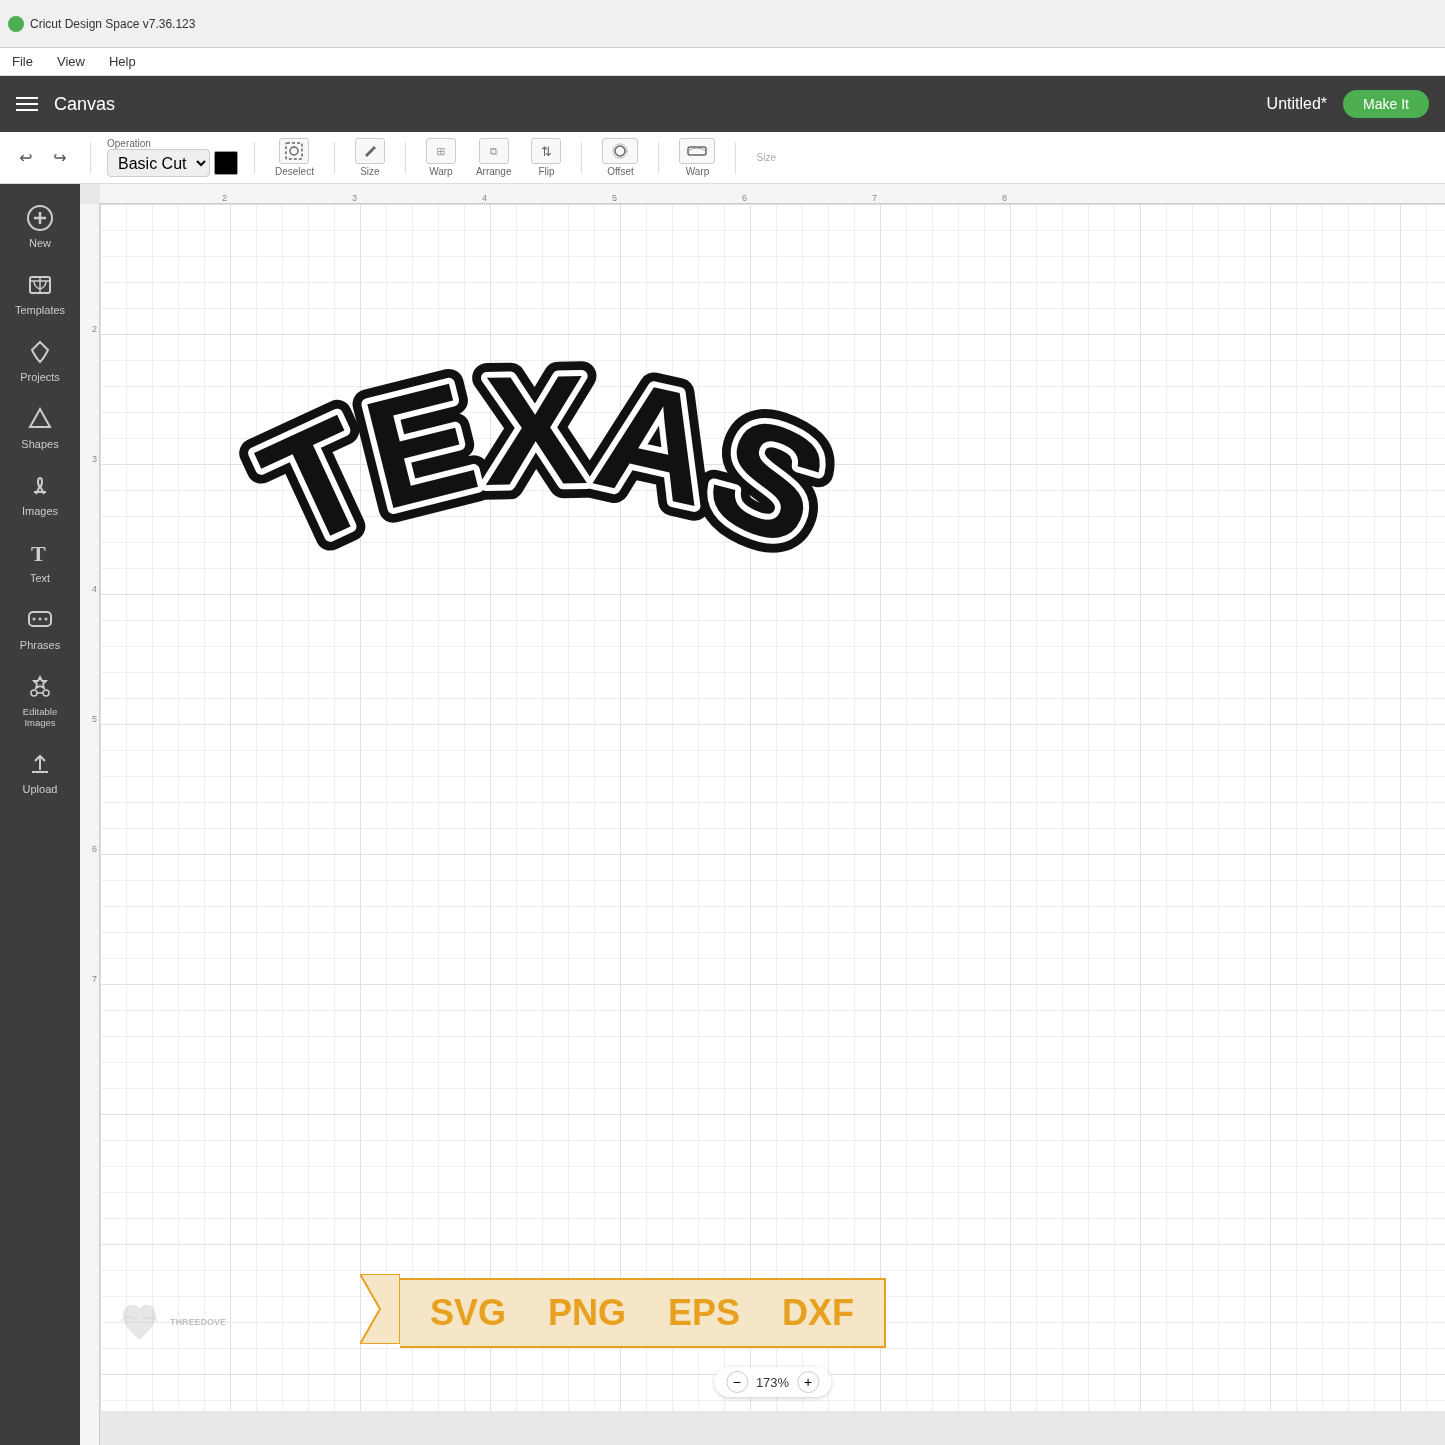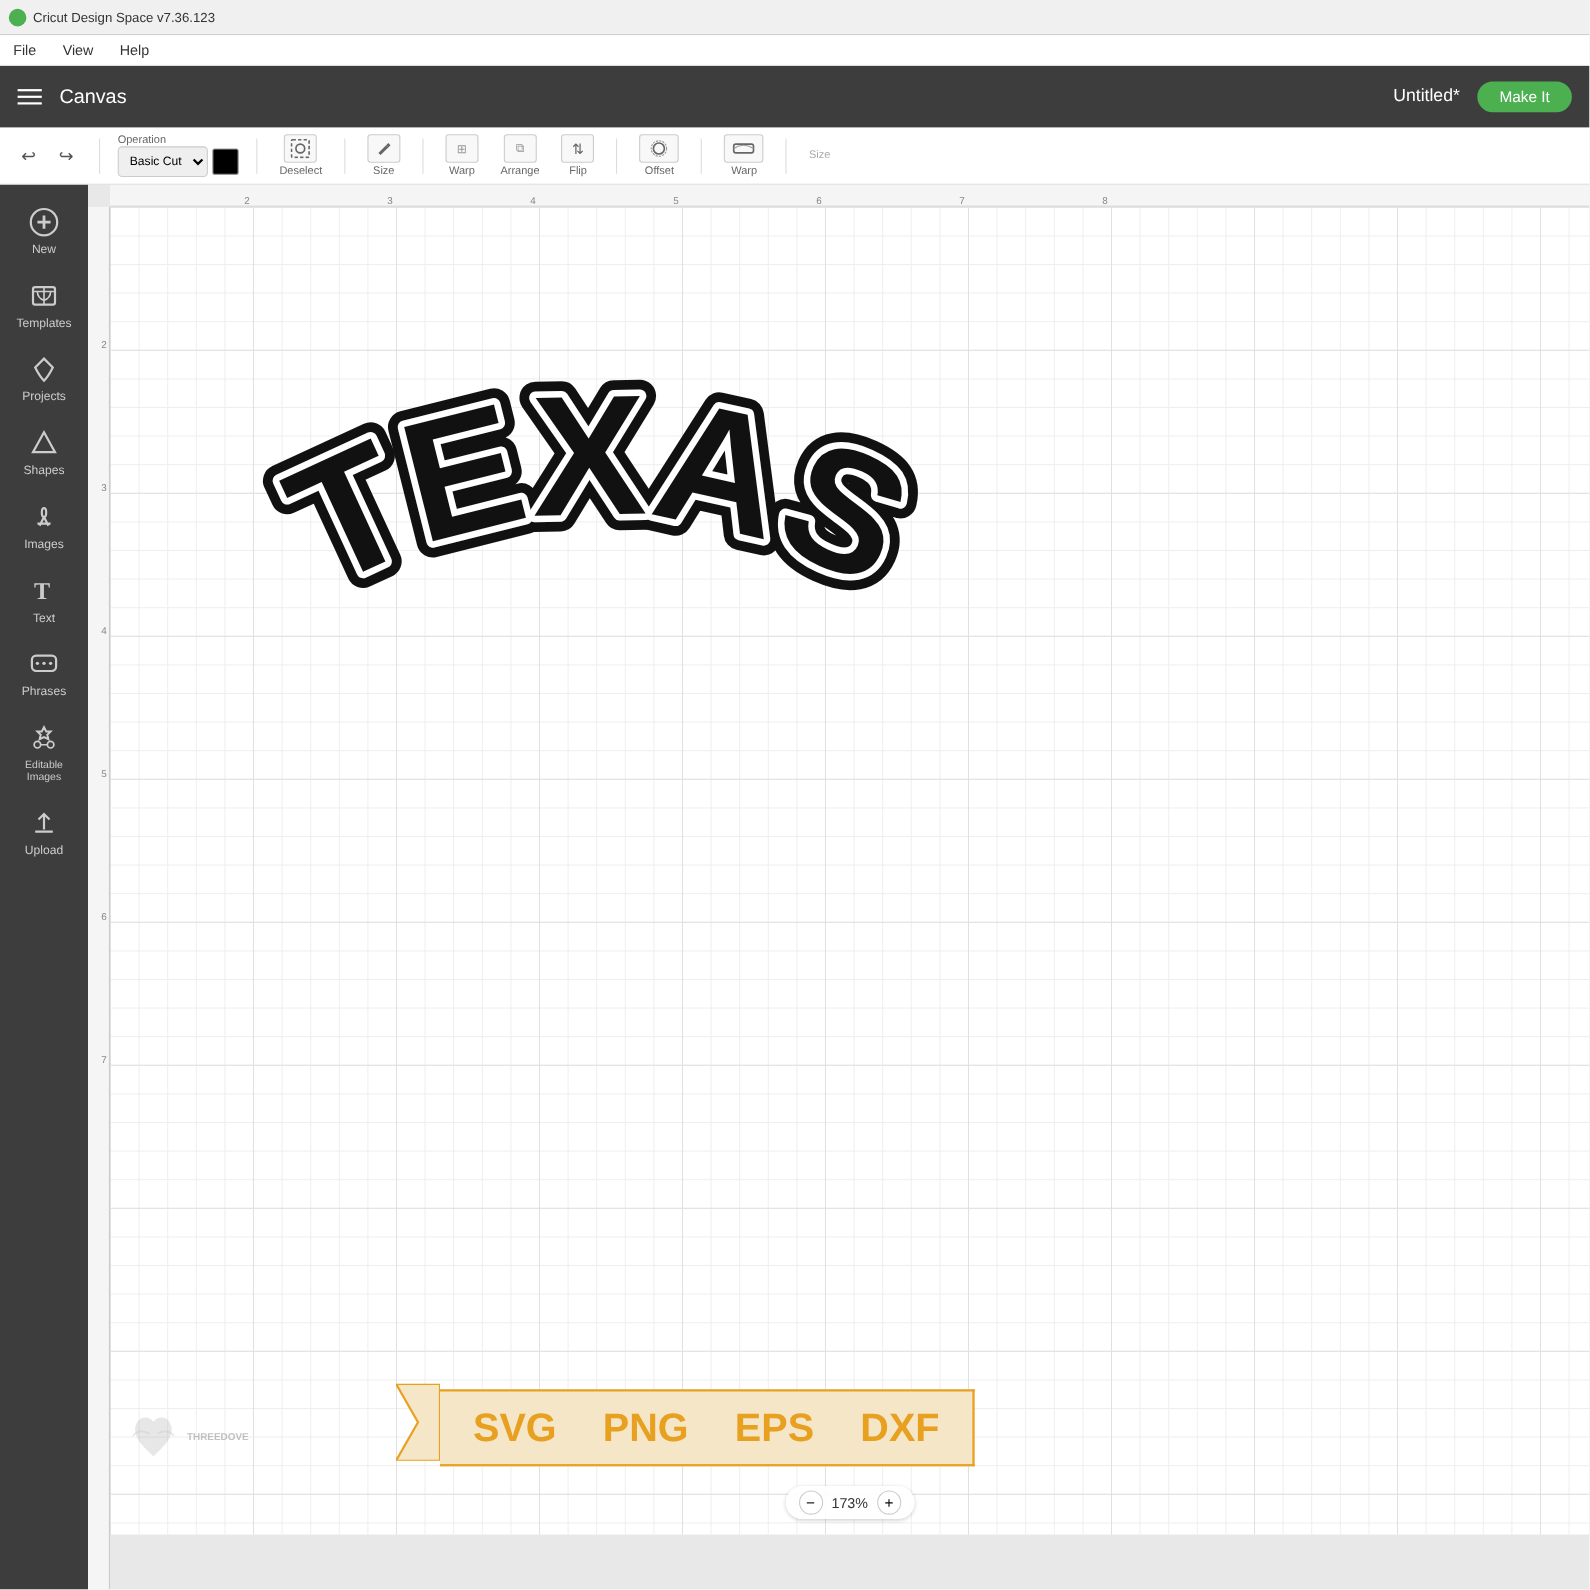--- a/index.html
+++ b/index.html
@@ -1,20 +1,20 @@
 <!DOCTYPE html>
 <html><head>
   <meta charset="utf-8">
   <style>
     * { margin: 0; padding: 0; box-sizing: border-box; }
     body { width: 1445px; height: 1445px; overflow: hidden; font-family: 'Segoe UI', Arial, sans-serif; background: #f0f0f0; }
 
     
     #titlebar {
-      height: 32px;
+      height: 48px;
       background: #f0f0f0;
       display: flex;
       align-items: center;
       padding: 0 8px;
       font-size: 12px;
       color: #333;
       border-bottom: 1px solid #ccc;
     }
     #titlebar .app-icon {
       width: 16px; height: 16px;
@@ -306,21 +306,21 @@
 <div id="toolbar">
   <div class="toolbar-group">
     <button class="undo-redo-btn">↩</button>
     <button class="undo-redo-btn">↪</button>
   </div>
   <div class="toolbar-separator"></div>
   <div class="toolbar-group operation-select">
     <div style="display:flex;flex-direction:column;font-size:10px;color:#666;">
       <span>Operation</span>
       <div style="display:flex;align-items:center;gap:4px;">
-        <select style="border:1px solid #ccc;border-radius:4px;padding:3px 6px;font-size:11px;height:28px;">
+        <select style="border:1px solid #ccc;border-radius:4px;padding:3px 6px;font-size:16px;height:28px;">
           <option>Basic Cut</option>
           <option>Draw</option>
           <option>Score</option>
         </select>
         <div class="color-swatch"></div>
       </div>
     </div>
   </div>
   <div class="toolbar-separator"></div>
 

